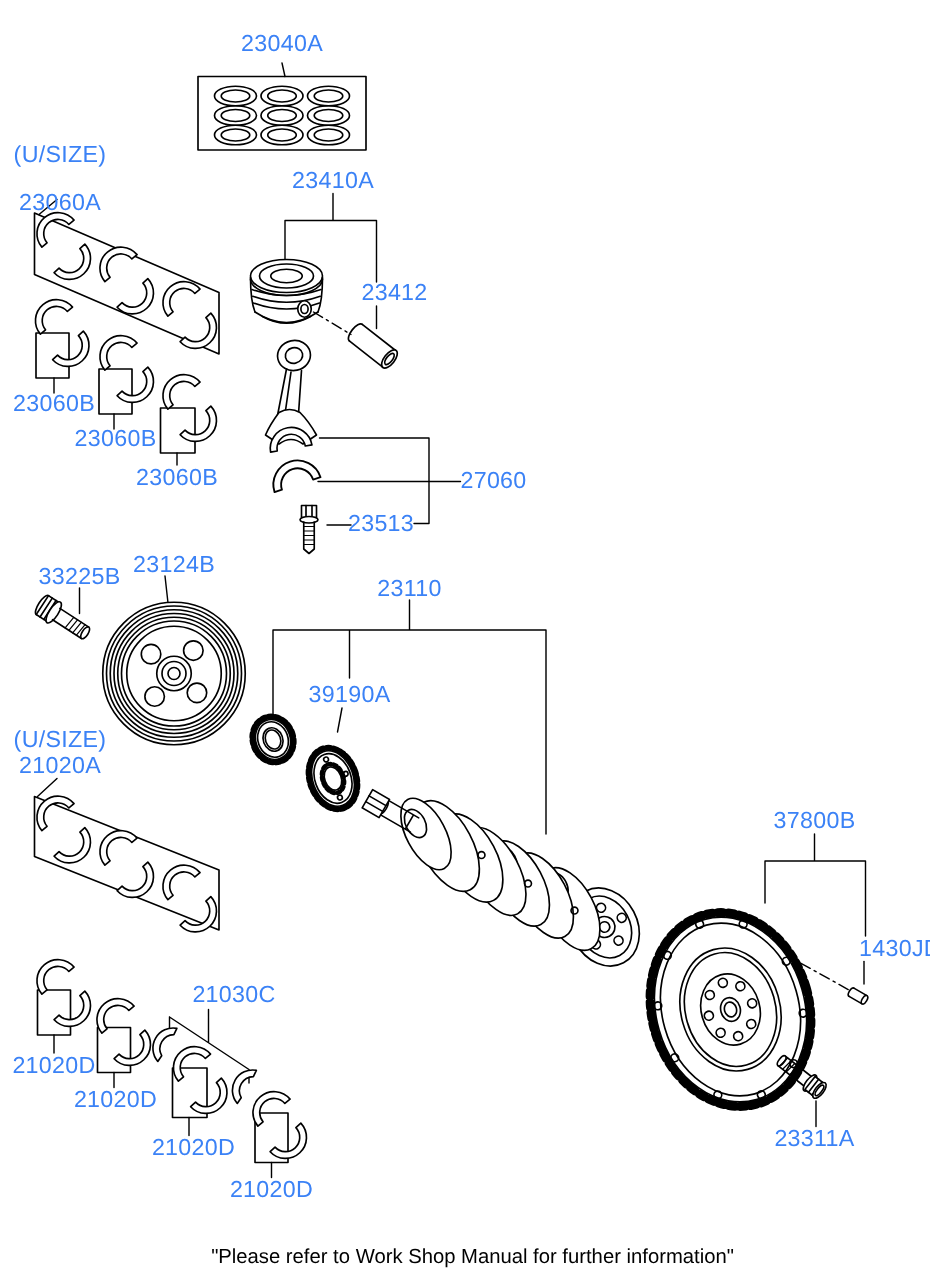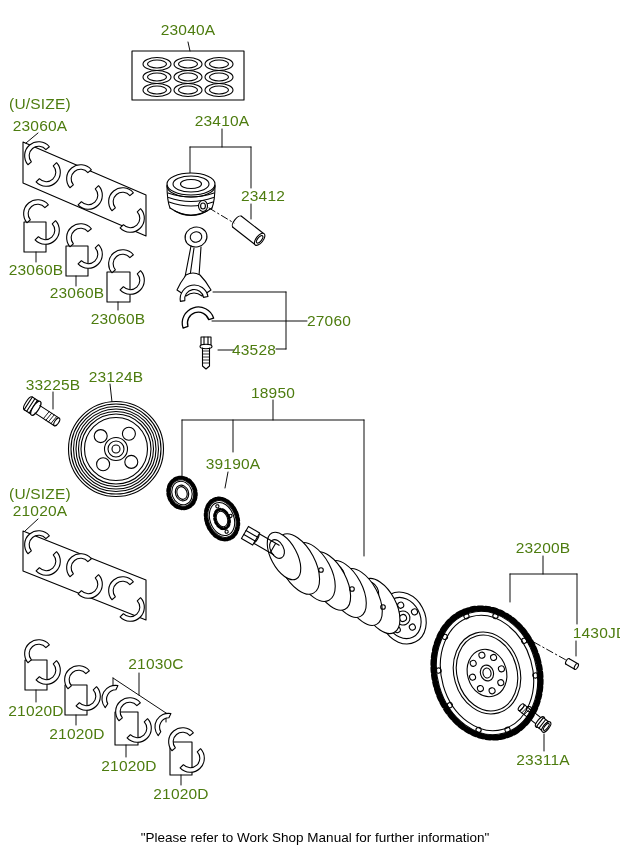--- a/index.html
+++ b/index.html
@@ -1,20 +1,20 @@
 <!DOCTYPE html>
 <html><head>
 <meta charset="utf-8">
 <style>
   html,body{margin:0;padding:0;background:#fff;}
   .canvas{position:relative;width:620px;height:848px;background:#fff;overflow:hidden;
           font-family:"Liberation Sans",sans-serif;}
   .line-art{position:absolute;left:0;top:0;}
   .part-label{position:absolute;transform:translateX(-50%);font-size:15.5px;line-height:16px;
-              color:#4d7c0f;white-space:nowrap;letter-spacing:.2px;}
+              color:#3b82f6;white-space:nowrap;letter-spacing:.2px;}
   .footer-note{position:absolute;transform:translateX(-50%);font-size:13.5px;color:#000;white-space:nowrap;}
 </style>
 </head>
 <body>
 
 <div class="canvas">
 
   <svg class="line-art" width="620" height="848" viewBox="0 0 620 848">
     <defs>
       <path id="shellU" d="M-14,1 A14,14 0 0 1 14,1 L9.5,1 A9.5,9.5 0 0 0 -9.5,1 Z"></path>
@@ -296,35 +296,35 @@
           <use href="#bpair" transform="translate(133,720)"></use>
           <use href="#bpair" transform="translate(186,750)"></use>
         </g>
       </g>
 
     </g>
   </svg>
 
   <div class="part-label" style="left:188px;top:22px">23040A</div>
   <div class="part-label" style="left:40px;top:96px">(U/SIZE)</div>
-  <div class="part-label" style="left:40px;top:118px">23060A</div>
+  <div class="part-label" style="left:40px;top:128px">23060A</div>
   <div class="part-label" style="left:222px;top:113px">23410A</div>
   <div class="part-label" style="left:263px;top:188px">23412</div>
   <div class="part-label" style="left:36px;top:262px">23060B</div>
   <div class="part-label" style="left:77px;top:285px">23060B</div>
   <div class="part-label" style="left:118px;top:311px">23060B</div>
   <div class="part-label" style="left:329px;top:313px">27060</div>
-  <div class="part-label" style="left:254px;top:342px">43528</div>
+  <div class="part-label" style="left:254px;top:342px">23513</div>
   <div class="part-label" style="left:53px;top:377px">33225B</div>
   <div class="part-label" style="left:116px;top:369px">23124B</div>
-  <div class="part-label" style="left:273px;top:385px">18950</div>
+  <div class="part-label" style="left:273px;top:385px">23110</div>
   <div class="part-label" style="left:233px;top:456px">39190A</div>
   <div class="part-label" style="left:40px;top:486px">(U/SIZE)</div>
   <div class="part-label" style="left:40px;top:503px">21020A</div>
-  <div class="part-label" style="left:543px;top:540px">23200B</div>
+  <div class="part-label" style="left:543px;top:540px">37800B</div>
   <div class="part-label" style="left:600px;top:625px">1430JD</div>
   <div class="part-label" style="left:156px;top:656px">21030C</div>
   <div class="part-label" style="left:36px;top:703px">21020D</div>
   <div class="part-label" style="left:77px;top:726px">21020D</div>
   <div class="part-label" style="left:129px;top:758px">21020D</div>
   <div class="part-label" style="left:181px;top:786px">21020D</div>
   <div class="part-label" style="left:543px;top:752px">23311A</div>
 
   <div class="footer-note" style="left:315px;top:830px">"Please refer to Work Shop Manual for further information"</div>
 

